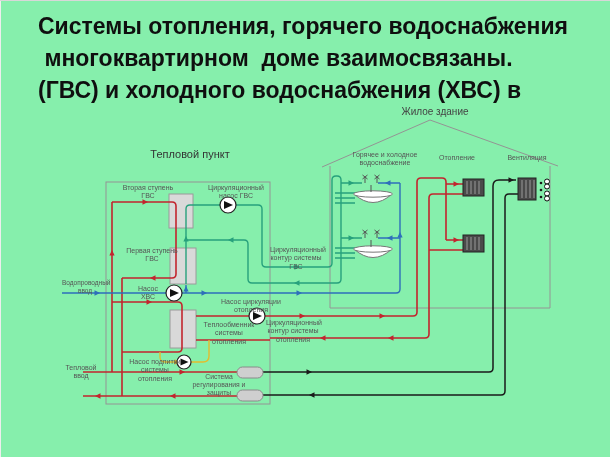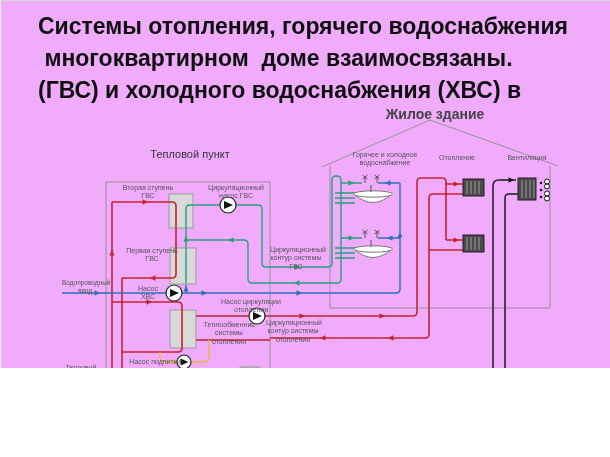--- a/index.html
+++ b/index.html
@@ -1,16 +1,16 @@
 <!DOCTYPE html>
 <html><head>
 <meta charset="utf-8">
 <style>
   html,body{margin:0;padding:0;background:#fff;}
-  #stage{position:relative;width:610px;height:368px;background:#f0abfc;overflow:hidden;
+  #stage{position:relative;width:610px;height:457px;background:#86efac;overflow:hidden;
          box-shadow:inset 0 1px 0 #d8d8d8, inset 1px 0 0 #eee;
          font-family:"Liberation Sans",sans-serif;}
   .title{position:absolute;left:38px;top:10px;width:560px;color:#0f0f0f;
          font-size:23px;line-height:32px;font-weight:700;letter-spacing:0;}
   .title div{white-space:pre;}
   .lbl{position:absolute;font-size:7px;line-height:1.18;color:#555;text-align:center;}
   svg{position:absolute;left:0;top:0;}
   .box{stroke:#949494;stroke-width:1;fill:none;}
   .hx{fill:#d9d9d9;stroke:#9a9a9a;stroke-width:1;}
   .pr{stroke:#c2252e;stroke-width:1.6;fill:none;}
@@ -176,21 +176,21 @@
       <path class="sink" d="M354,249 Q373,266 392,249"></path>
       <ellipse class="sink" cx="373" cy="249" rx="19.5" ry="3.2"></ellipse>
       <g>
         <path class="fct" d="M365,238 V232 M377,238 V232 M371,240 V247"></path>
         <path class="fct" d="M362.5,230 L367.5,234 M362.5,234 L367.5,230 M374.5,230 L379.5,234 M374.5,234 L379.5,230"></path>
       </g>
     </g>
   </svg>
 
   <div class="lbl" style="left:130px;top:148px;width:120px;font-size:11px;color:#333;">Тепловой пункт</div>
-  <div class="lbl" style="left:385px;top:106px;width:100px;font-size:14px;color:#444;font-weight:bold;">Жилое здание</div>
+  <div class="lbl" style="left:385px;top:106px;width:100px;font-size:10px;color:#444;">Жилое здание</div>
 
   <div class="lbl" style="left:122px;top:184px;width:52px;">Вторая ступень ГВС</div>
   <div class="lbl" style="left:204px;top:184px;width:64px;">Циркуляционный насос ГВС</div>
   <div class="lbl" style="left:126px;top:247px;width:52px;">Первая ступень ГВС</div>
   <div class="lbl" style="left:270px;top:246px;width:52px;">Циркуляционный контур системы ГВС</div>
   <div class="lbl" style="left:62px;top:279px;width:46px;font-size:6.5px;">Водопроводный ввод</div>
   <div class="lbl" style="left:130px;top:285px;width:36px;">Насос ХВС</div>
   <div class="lbl" style="left:220px;top:298px;width:62px;">Насос циркуляции отопления</div>
   <div class="lbl" style="left:198px;top:321px;width:62px;">Теплообменник системы отопления</div>
   <div class="lbl" style="left:266px;top:319px;width:54px;">Циркуляционный контур системы отопления</div>

